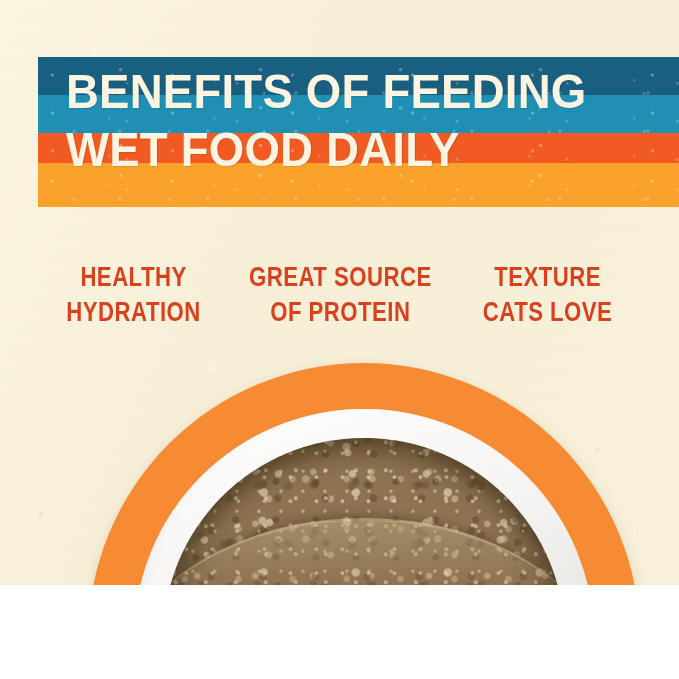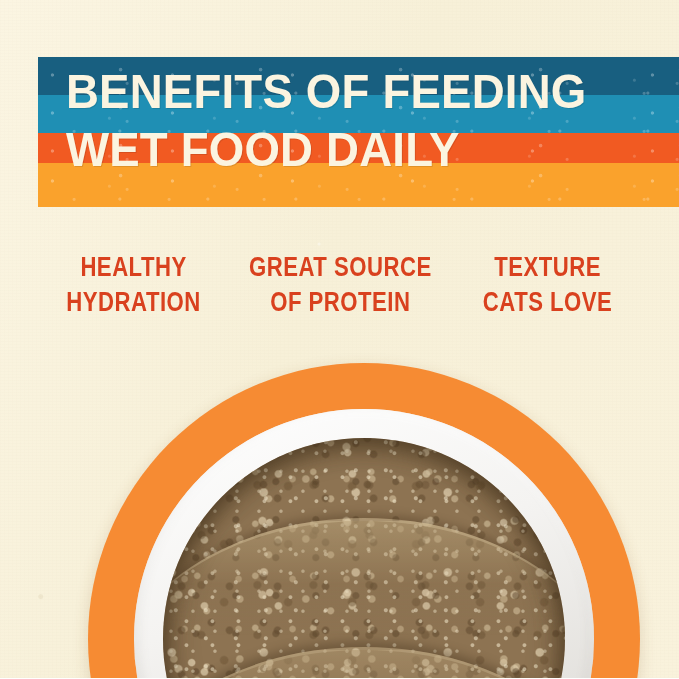--- a/index.html
+++ b/index.html
@@ -3,21 +3,21 @@
 <meta charset="utf-8">
 <style>
   html, body {
     margin: 0;
     padding: 0;
     background: #ffffff;
   }
   #poster {
     position: relative;
     width: 679px;
-    height: 678px;
+    height: 585px;
     overflow: hidden;
     background: #faf3dd;
     font-family: "Liberation Sans", sans-serif;
   }
 
   
   .paper-texture {
     position: absolute;
     inset: 0;
     background-color: #f9f2dc;
@@ -93,21 +93,21 @@
     transform-origin: left center;
     text-shadow: 1px 1px 0 rgba(0,0,0,.10);
     white-space: nowrap;
   }
   .headline-line { display: block; }
 
   
   .benefits {
     position: absolute;
     left: 38px;
-    top: 250px;
+    top: 260px;
     width: 605px;
     display: flex;
     justify-content: center;
     z-index: 4;
   }
   .benefit {
     flex: 1 1 0;
     text-align: center;
     color: #d9411e;
     font-family: "Liberation Sans", sans-serif;

